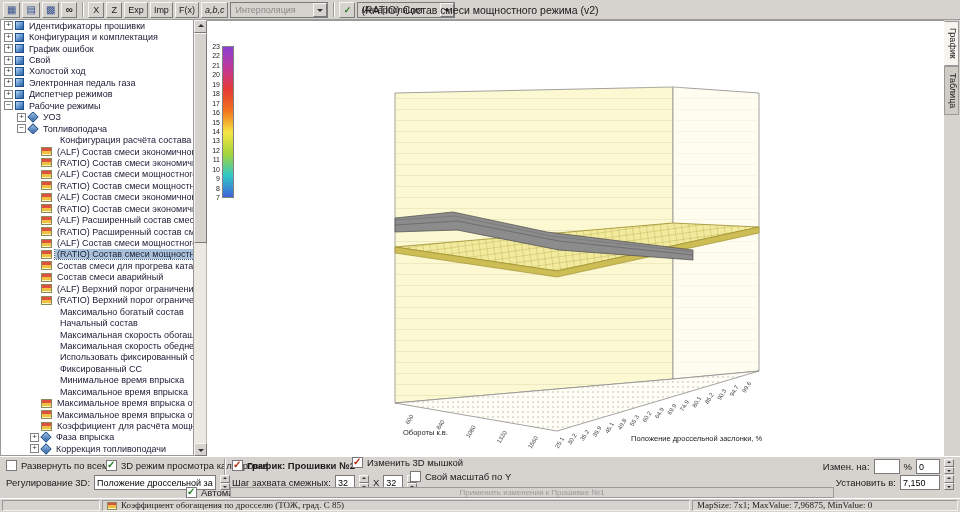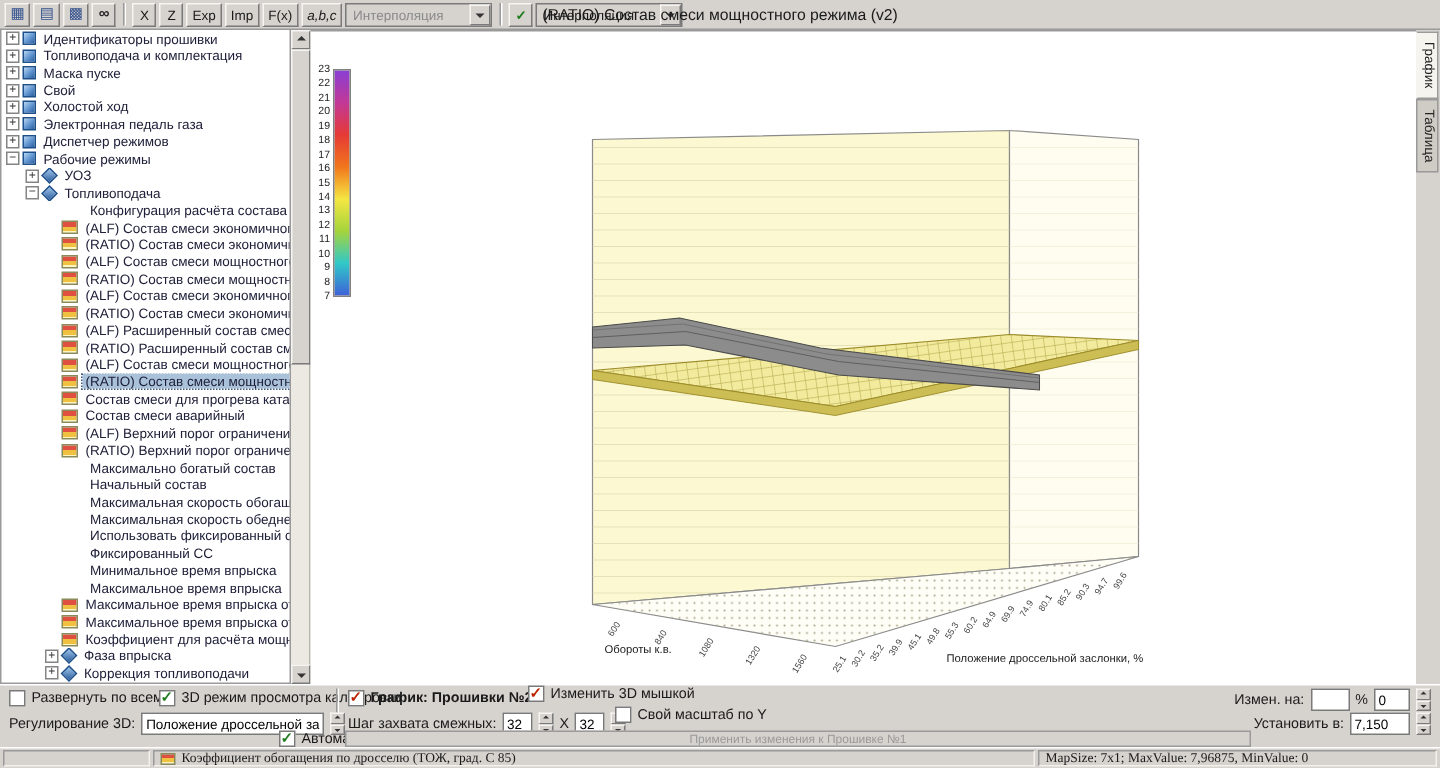--- a/index.html
+++ b/index.html
@@ -125,26 +125,26 @@
   <div class="main">
     <div class="tree-panel">
         <div class="trow" style="padding-left: 3px;">
           <span class="texp box">+</span>
           <span class="ticon cube"></span>
           <span class="tlabel">Идентификаторы прошивки</span>
         </div>
         <div class="trow" style="padding-left: 3px;">
           <span class="texp box">+</span>
           <span class="ticon cube"></span>
-          <span class="tlabel">Топливоподача и комплектация</span>
-        </div>
-        <div class="trow" style="padding-left: 3px;">
-          <span class="texp box">+</span>
-          <span class="ticon cube"></span>
-          <span class="tlabel">Маска пуске</span>
+          <span class="tlabel">Конфигурация и комплектация</span>
+        </div>
+        <div class="trow" style="padding-left: 3px;">
+          <span class="texp box">+</span>
+          <span class="ticon cube"></span>
+          <span class="tlabel">График ошибок</span>
         </div>
         <div class="trow" style="padding-left: 3px;">
           <span class="texp box">+</span>
           <span class="ticon cube"></span>
           <span class="tlabel">Свой</span>
         </div>
         <div class="trow" style="padding-left: 3px;">
           <span class="texp box">+</span>
           <span class="ticon cube"></span>
           <span class="tlabel">Холостой ход</span>

